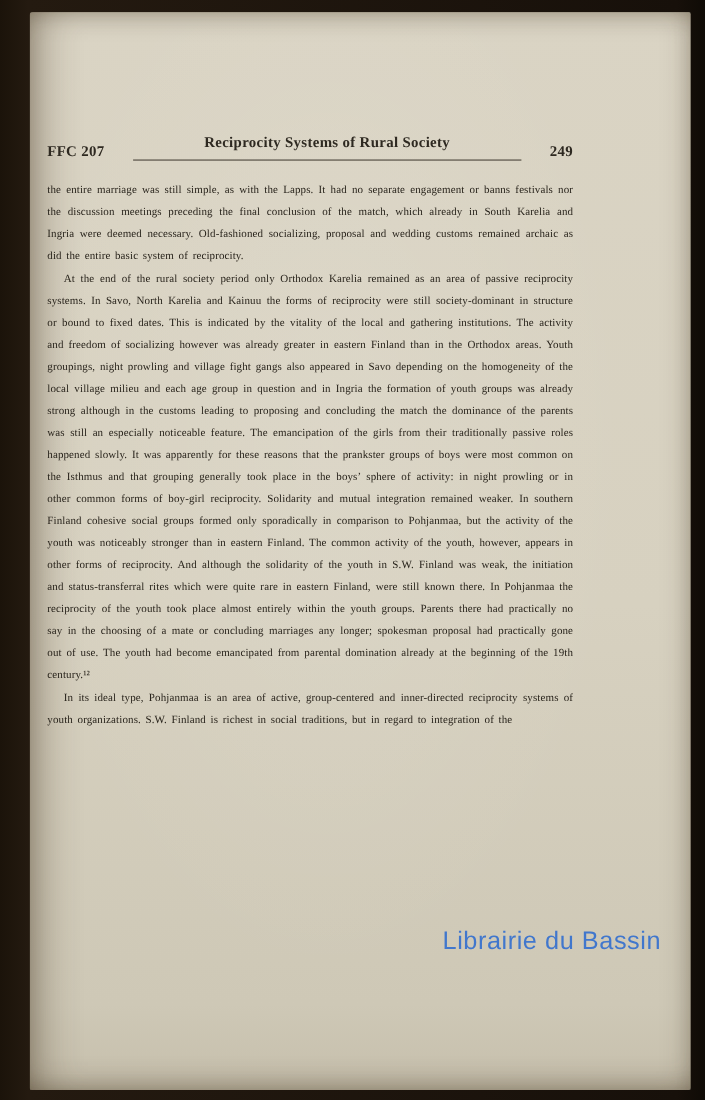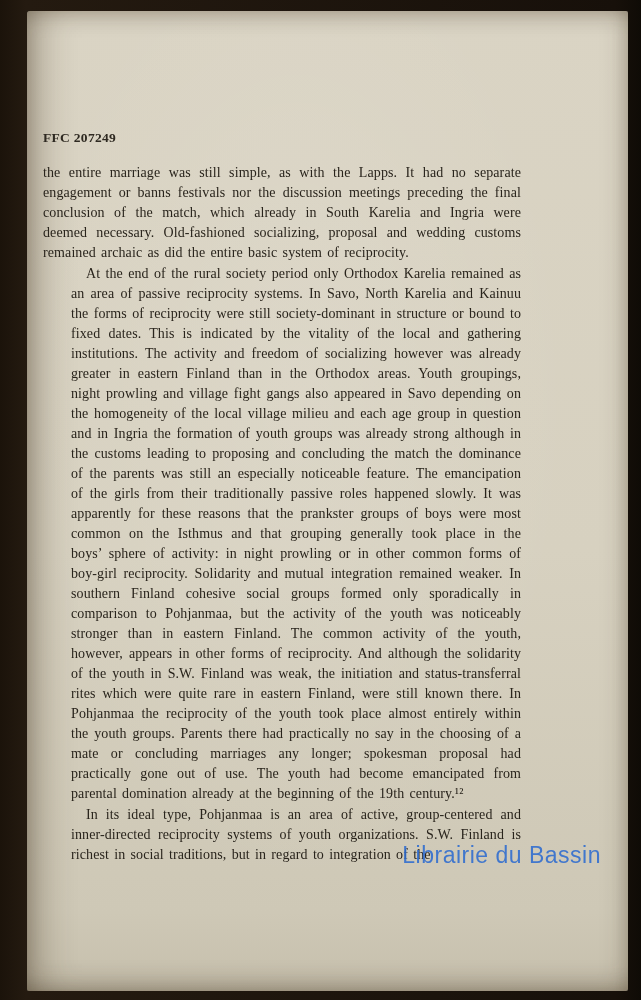--- a/index.html
+++ b/index.html
@@ -49,29 +49,29 @@
     flex: 1;
     text-align: center;
     margin: 0 26px;
     padding-bottom: 7px;
     border-bottom: 1.2px solid #4b453a;
   }
 
   .body-text {
     width: 478px;
     margin: 17px 0 0 16px;
-    font-size: 14px;
+    font-size: 10px;
     line-height: 20px;
     text-align: justify;
     letter-spacing: 0.1px;
     word-spacing: 1.6px;
     color: #29241c;
   }
   .para { margin: 0; }
-  .para.indent { text-indent: 15px; margin-left: 28px; }
+  .para.indent { text-indent: 15px; }
   .para + .para { margin-top: 1px; }
 
   .watermark {
     position: absolute;
     right: 27px;
     bottom: 122px;
     font-family: "Liberation Sans", "DejaVu Sans", sans-serif;
     font-size: 23px;
     font-weight: 400;
     letter-spacing: 0.5px;
@@ -82,20 +82,21 @@
   }
 </style>
 </head>
 <body>
 
 <div class="photo">
   <div class="page">
 
     <header class="running-head">
       <span class="rh-left">FFC 207</span>
+      <span class="rh-center">Reciprocity Systems of Rural Society</span>
       <span class="rh-right">249</span>
     </header>
 
     <main class="body-text">
       <p class="para">the entire marriage was still simple, as with the Lapps. It had no separate engagement or banns festivals nor the discussion meetings preceding the final conclusion of the match, which already in South Karelia and Ingria were deemed necessary. Old-fashioned socializing, proposal and wedding customs remained archaic as did the entire basic system of reciprocity.</p>
       <p class="para indent">At the end of the rural society period only Orthodox Karelia remained as an area of passive reciprocity systems. In Savo, North Karelia and Kainuu the forms of reciprocity were still society-dominant in structure or bound to fixed dates. This is indicated by the vitality of the local and gathering institutions. The activity and freedom of socializing however was already greater in eastern Finland than in the Orthodox areas. Youth groupings, night prowling and village fight gangs also appeared in Savo depending on the homogeneity of the local village milieu and each age group in question and in Ingria the formation of youth groups was already strong although in the customs leading to proposing and concluding the match the dominance of the parents was still an especially noticeable feature. The emancipation of the girls from their traditionally passive roles happened slowly. It was apparently for these reasons that the prankster groups of boys were most common on the Isthmus and that grouping generally took place in the boys’ sphere of activity: in night prowling or in other common forms of boy-girl reciprocity. Solidarity and mutual integration remained weaker. In southern Finland cohesive social groups formed only sporadically in comparison to Pohjanmaa, but the activity of the youth was noticeably stronger than in eastern Finland. The common activity of the youth, however, appears in other forms of reciprocity. And although the solidarity of the youth in S.W. Finland was weak, the initiation and status-transferral rites which were quite rare in eastern Finland, were still known there. In Pohjanmaa the reciprocity of the youth took place almost entirely within the youth groups. Parents there had practically no say in the choosing of a mate or concluding marriages any longer; spokesman proposal had practically gone out of use. The youth had become emancipated from parental domination already at the beginning of the 19th century.¹²</p>
       <p class="para indent">In its ideal type, Pohjanmaa is an area of active, group-centered and inner-directed reciprocity systems of youth organizations. S.W. Finland is richest in social traditions, but in regard to integration of the</p>
     </main>
 
     <div class="watermark">Librairie du Bassin</div>

